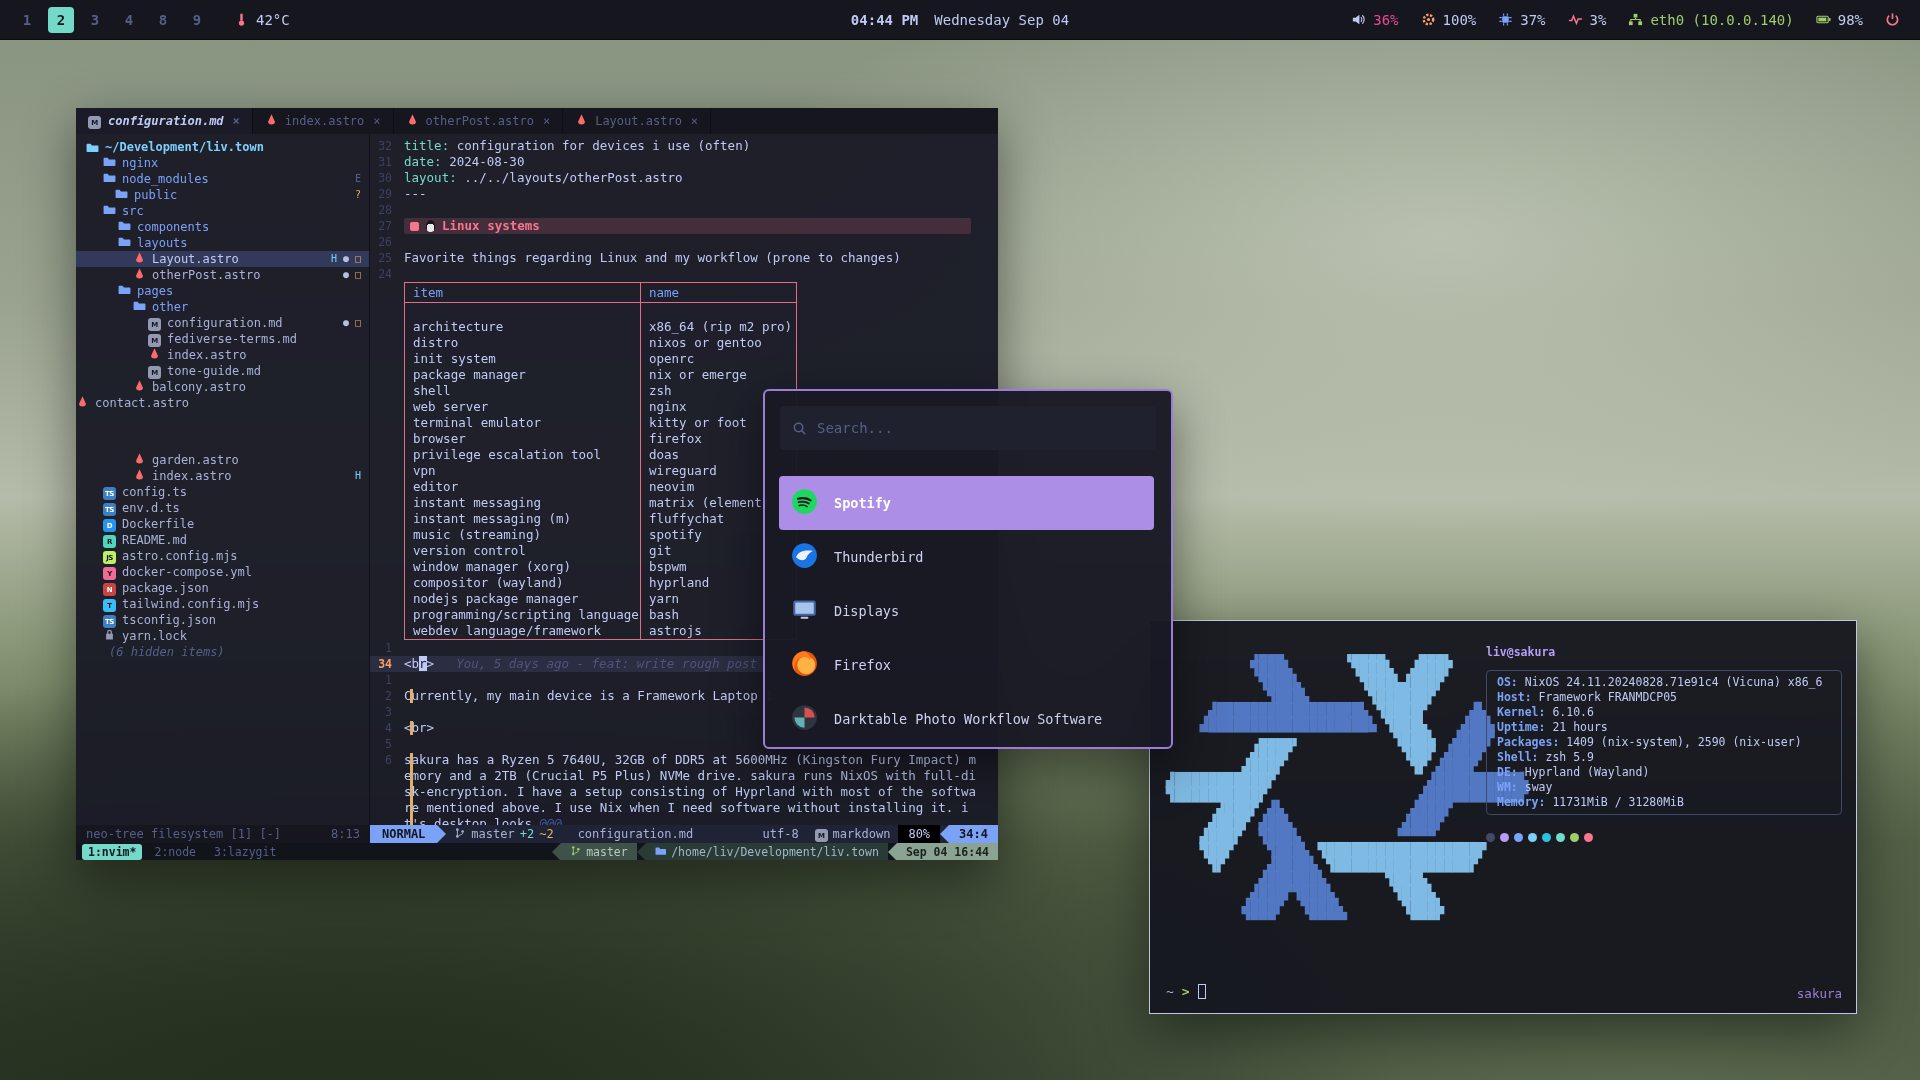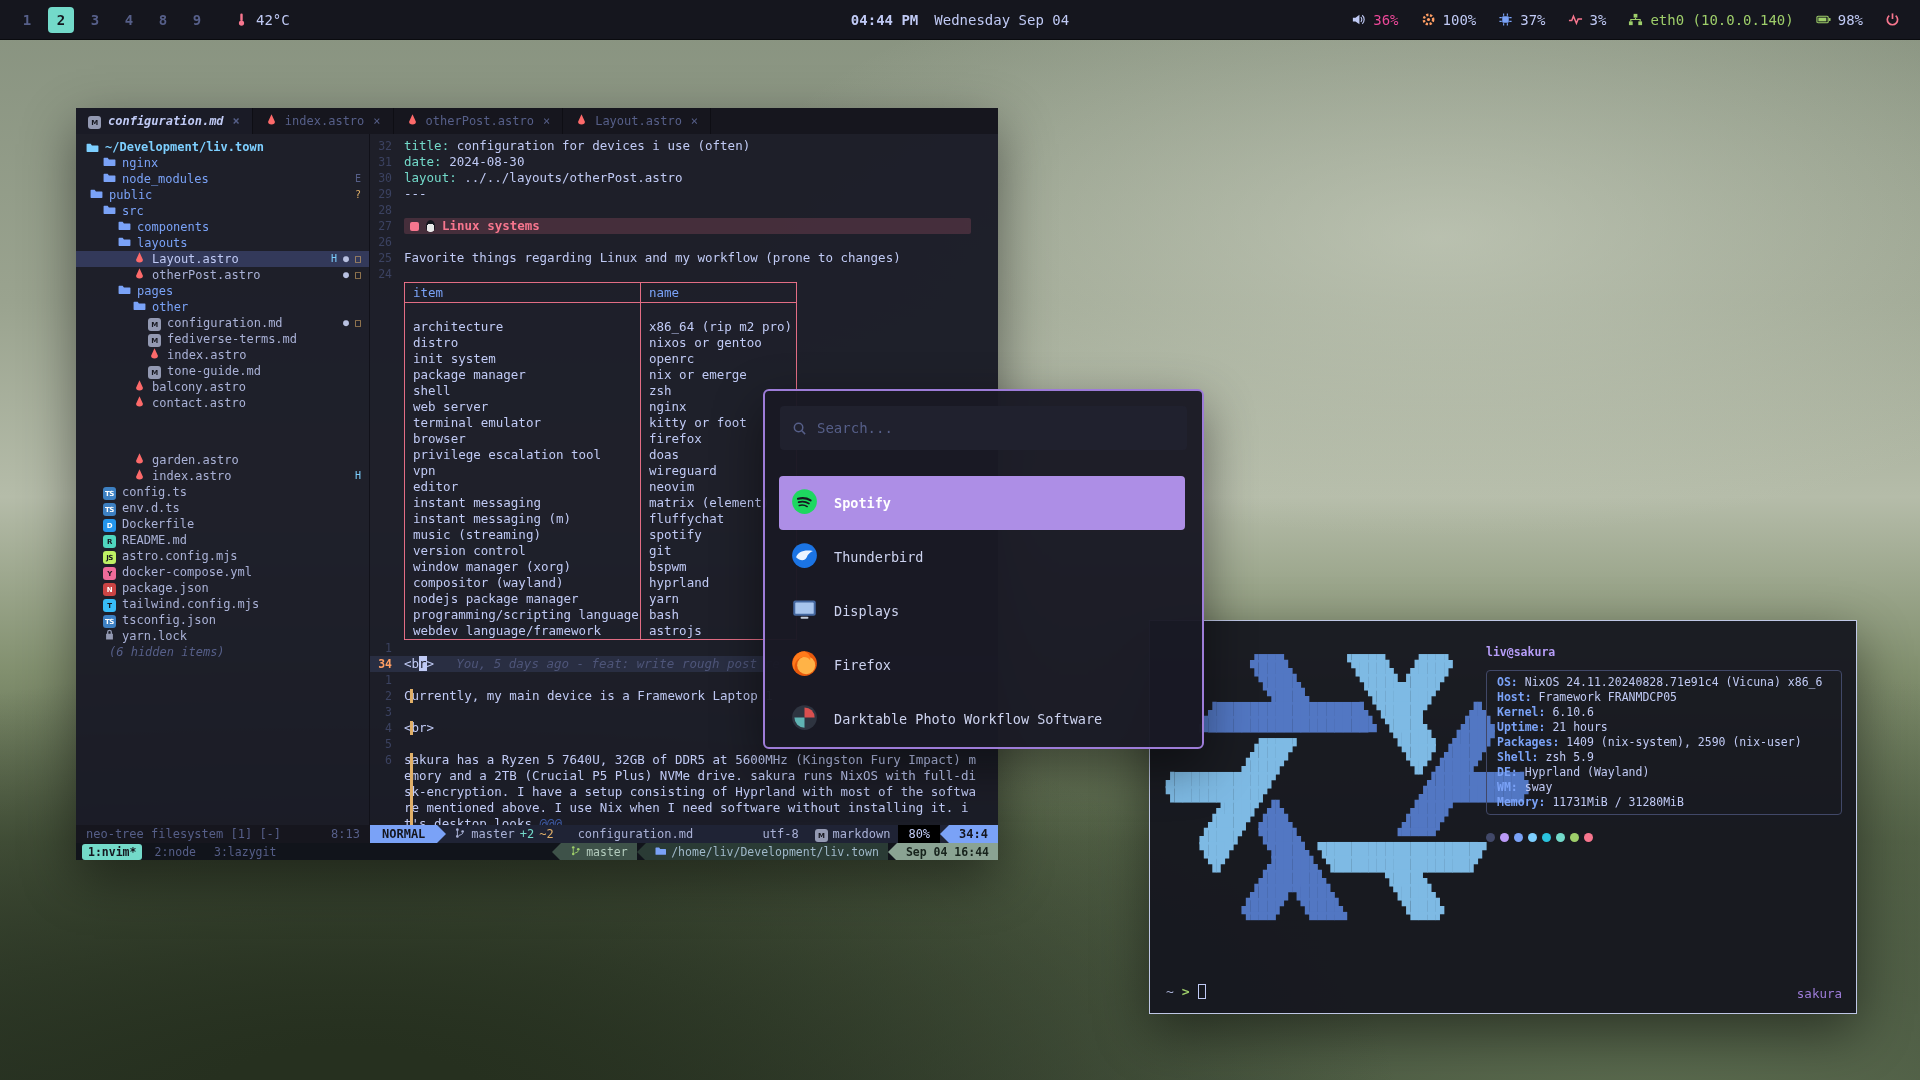--- a/index.html
+++ b/index.html
@@ -113,21 +113,21 @@
   .tseg { display:flex; align-items:center; gap:5px; height:100%; padding:0 9px; }
   .ttri { width:0; height:0; border-style:solid; border-width:9px 9px 9px 0; }
   .t1 { border-color:transparent #3e5249 transparent transparent; }
   .s1 { background:#3e5249; color:#b3cbbd; }
   .t2 { border-color:transparent #2a3b35 transparent transparent; }
   .s2 { background:#2a3b35; color:#9fb8c9; }
   .t3 { border-color:transparent #8aa393 transparent transparent; }
   .s3 { background:#8aa393; color:#17231c; font-weight:700; }
 
   
-  .launcher { left:763px; top:389px; width:441px; height:360px; z-index:30;
+  .launcher { left:763px; top:389px; width:410px; height:360px; z-index:30;
               background:rgba(25,25,36,.97); border:2px solid #9d7cd8; border-radius:6px;
               overflow:hidden; }
   .lsearch { margin:15px; height:44px; background:#20212e; border-radius:4px;
              display:flex; align-items:center; padding:0 12px; gap:10px; }
   .search-ico { color:#565f89; font-size:15px; display:inline-flex; }
   .lsearch input { flex:1; background:transparent; border:none; outline:none;
                    color:#c0caf5; font:14px "DejaVu Sans Mono",monospace; }
   .lsearch input::placeholder { color:#565f89; }
   .llist { margin-top:26px; }
   .litem { height:54px; margin:0 17px 0 14px; display:flex; align-items:center; gap:16px;
@@ -290,21 +290,21 @@
             </svg></span>
         <span>~/Development/liv.town</span>
       </div>
       <div id="tree-items">
           <div class="titem dir" style="padding-left: 27px;"><span><span class="tico" style="color:#7aa2f7"><svg class="i" viewBox="0 0 16 16">
                   <path fill="currentColor" d="M1.5 3.5h4.2l1.6 2h7.2a.8.8 0 01.8.8v6.4a.8.8 0 01-.8.8H1.5a.8.8 0 01-.8-.8V4.3a.8.8 0 01.8-.8z"></path>
                 </svg></span></span><span class="lbl">nginx</span><span class="sp"></span></div>
           <div class="titem dir" style="padding-left: 27px;"><span><span class="tico" style="color:#7aa2f7"><svg class="i" viewBox="0 0 16 16">
                   <path fill="currentColor" d="M1.5 3.5h4.2l1.6 2h7.2a.8.8 0 01.8.8v6.4a.8.8 0 01-.8.8H1.5a.8.8 0 01-.8-.8V4.3a.8.8 0 01.8-.8z"></path>
                 </svg></span></span><span class="lbl">node_modules</span><span class="sp"></span><span class="badge" style="color: rgb(86, 95, 137);">E</span></div>
-          <div class="titem dir" style="padding-left: 14px;"><span><span class="tico" style="color:#7aa2f7"><svg class="i" viewBox="0 0 16 16">
+          <div class="titem dir" style="padding-left: 39px;"><span><span class="tico" style="color:#7aa2f7"><svg class="i" viewBox="0 0 16 16">
                   <path fill="currentColor" d="M1.5 3.5h4.2l1.6 2h7.2a.8.8 0 01.8.8v6.4a.8.8 0 01-.8.8H1.5a.8.8 0 01-.8-.8V4.3a.8.8 0 01.8-.8z"></path>
                 </svg></span></span><span class="lbl">public</span><span class="sp"></span><span class="badge" style="color: rgb(224, 175, 104);">?</span></div>
           <div class="titem dir" style="padding-left: 27px;"><span><span class="tico" style="color:#7aa2f7"><svg class="i" viewBox="0 0 16 16">
                   <path fill="currentColor" d="M1.5 3.5h4.2l1.6 2h7.2a.8.8 0 01.8.8v6.4a.8.8 0 01-.8.8H1.5a.8.8 0 01-.8-.8V4.3a.8.8 0 01.8-.8z"></path>
                 </svg></span></span><span class="lbl">src</span><span class="sp"></span></div>
           <div class="titem dir" style="padding-left: 42px;"><span><span class="tico" style="color:#7aa2f7"><svg class="i" viewBox="0 0 16 16">
                   <path fill="currentColor" d="M1.5 3.5h4.2l1.6 2h7.2a.8.8 0 01.8.8v6.4a.8.8 0 01-.8.8H1.5a.8.8 0 01-.8-.8V4.3a.8.8 0 01.8-.8z"></path>
                 </svg></span></span><span class="lbl">components</span><span class="sp"></span></div>
           <div class="titem dir" style="padding-left: 42px;"><span><span class="tico" style="color:#7aa2f7"><svg class="i" viewBox="0 0 16 16">
                   <path fill="currentColor" d="M1.5 3.5h4.2l1.6 2h7.2a.8.8 0 01.8.8v6.4a.8.8 0 01-.8.8H1.5a.8.8 0 01-.8-.8V4.3a.8.8 0 01.8-.8z"></path>
@@ -323,21 +323,21 @@
                 </svg></span></span><span class="lbl">other</span><span class="sp"></span></div>
           <div class="titem" style="padding-left: 72px;"><span><span class="fico" style="background:#9399b2;color:#15161e">M</span></span><span class="lbl">configuration.md</span><span class="sp"></span><span class="badge" style="color: rgb(184, 192, 224);">●</span><span class="badge" style="color: rgb(224, 175, 104);">□</span></div>
           <div class="titem" style="padding-left: 72px;"><span><span class="fico" style="background:#9399b2;color:#15161e">M</span></span><span class="lbl">fediverse-terms.md</span><span class="sp"></span></div>
           <div class="titem" style="padding-left: 72px;"><span><span class="tico" style="color:#fd6a6a"><svg class="i" viewBox="0 0 16 16">
                   <path fill="currentColor" d="M8 1.5l4.2 9.3a4.2 3.2 0 11-8.4 0z"></path>
                 </svg></span></span><span class="lbl">index.astro</span><span class="sp"></span></div>
           <div class="titem" style="padding-left: 72px;"><span><span class="fico" style="background:#9399b2;color:#15161e">M</span></span><span class="lbl">tone-guide.md</span><span class="sp"></span></div>
           <div class="titem" style="padding-left: 57px; justify-content: flex-end;"><span><span class="tico" style="color:#fd6a6a"><svg class="i" viewBox="0 0 16 16">
                   <path fill="currentColor" d="M8 1.5l4.2 9.3a4.2 3.2 0 11-8.4 0z"></path>
                 </svg></span></span><span class="lbl">balcony.astro</span><span class="sp"></span></div>
-          <div class="titem" style="padding-left: 57px;"><span><span class="tico" style="color:#fd6a6a"><svg class="i" viewBox="0 0 16 16">
+          <div class="titem" style=""><span><span class="tico" style="color:#fd6a6a"><svg class="i" viewBox="0 0 16 16">
                   <path fill="currentColor" d="M8 1.5l4.2 9.3a4.2 3.2 0 11-8.4 0z"></path>
                 </svg></span></span><span class="lbl">contact.astro</span><span class="sp"></span></div>
           <div class="titem" style="padding-left: 57px; margin-top: 41px;"><span><span class="tico" style="color:#fd6a6a"><svg class="i" viewBox="0 0 16 16">
                   <path fill="currentColor" d="M8 1.5l4.2 9.3a4.2 3.2 0 11-8.4 0z"></path>
                 </svg></span></span><span class="lbl">garden.astro</span><span class="sp"></span></div>
           <div class="titem" style="padding-left: 57px;"><span><span class="tico" style="color:#fd6a6a"><svg class="i" viewBox="0 0 16 16">
                   <path fill="currentColor" d="M8 1.5l4.2 9.3a4.2 3.2 0 11-8.4 0z"></path>
                 </svg></span></span><span class="lbl">index.astro</span><span class="sp"></span><span class="badge" style="color: rgb(125, 207, 255);">H</span></div>
           <div class="titem" style="padding-left: 27px;"><span><span class="fico" style="background:#3d80c2;color:#fff">TS</span></span><span class="lbl">config.ts</span><span class="sp"></span></div>
           <div class="titem" style="padding-left: 27px;"><span><span class="fico" style="background:#3d80c2;color:#fff">TS</span></span><span class="lbl">env.d.ts</span><span class="sp"></span></div>

